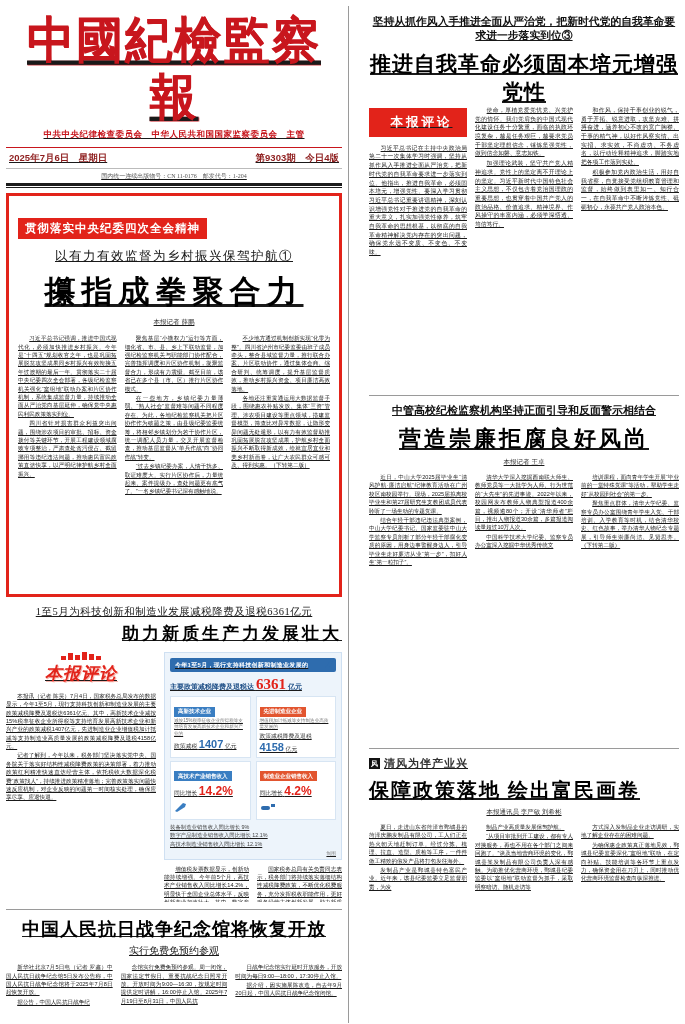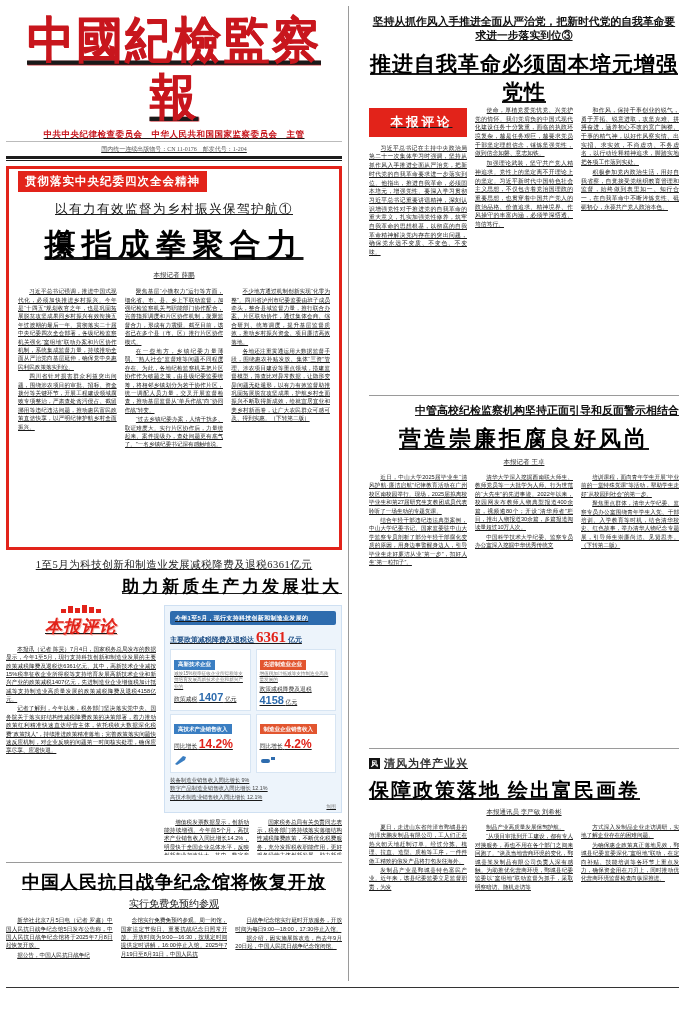--- a/index.html
+++ b/index.html
@@ -30,21 +30,21 @@
   .m-rule { border-top:3px solid #1c1c1c; border-bottom:1px solid #1c1c1c; height:5px; }
 
   
   .cols { display:flex; gap:8px; }
   .col { flex:1; font-size:5.6px; line-height:1.5; text-align:justify; color:#222; overflow:hidden; }
   .para { text-indent:2em; margin-bottom:1px; }
   .byline { text-align:center; font-size:6.5px; color:#333; }
   .hrule { border-top:1px solid #9a9a9a; margin:7px 0; }
 
   
-  .lead { border:3px solid #e2231a; margin-top:5px; padding:2px 9px 8px; }
+  .lead { border:3px solid #e2231a; margin-top:5px; padding:22px 9px 8px; }
   .lead-kicker { display:inline-block; background:#e2231a; color:#fff; font-weight:bold; font-size:11.5px; padding:3px 7px; letter-spacing:1px; }
   .lead-series { text-align:center; font-size:12.5px; letter-spacing:1.5px; margin-top:9px; color:#111; }
   .lead-headline { text-align:center; font-weight:bold; font-size:31px; letter-spacing:6px; margin:6px 0 5px; color:#000; }
   .lead-byline { margin-bottom:7px; }
   .lead .col { height:252px; }
 
   
   .sec-kicker { text-align:center; font-family:"Liberation Serif", serif; font-size:10.5px; margin:8px 0 3px; color:#222; letter-spacing:0.5px; }
   .sec-headline { text-align:right; font-family:"Liberation Serif", serif; font-weight:bold; font-size:17px; letter-spacing:3px; color:#000; }
   .tax-body { display:flex; gap:8px; margin-top:7px; height:250px; }
@@ -76,21 +76,21 @@
   .mus-sub { text-align:center; font-family:"Liberation Serif", serif; font-size:10px; margin:3px 0 5px; color:#222; }
   .mus-cols .col { height:60px; }
 
   
   .com-kicker { font-family:"Liberation Serif", serif; font-weight:bold; font-size:10.8px; text-align:center; margin-top:9px; color:#111; }
   .com-headline { font-family:"Liberation Serif", serif; font-weight:bold; font-size:21px; text-align:center; letter-spacing:1px; margin:7px 0 0; color:#000; }
   .com-badge { background:#e2231a; color:#fff; font-weight:bold; font-size:12.5px; text-align:center; width:105px; padding:5px 0; letter-spacing:3px; margin:2px 0 7px; }
   .serifbody .col { font-family:"Liberation Serif", serif; font-size:5.8px; }
   .com-cols .col { height:282px; }
 
-  .cam-kicker { font-weight:bold; font-size:11px; text-align:right; margin-top:2px; color:#111; }
+  .cam-kicker { font-weight:bold; font-size:11px; text-align:center; margin-top:2px; color:#111; }
   .cam-headline { font-family:"Liberation Serif", serif; font-weight:bold; font-size:22px; text-align:center; letter-spacing:3px; margin:6px 0 4px; color:#000; }
   .cam-cols { margin-top:6px; } .cam-cols .col { height:268px; }
 
   .ind-kickerrow { display:flex; align-items:center; gap:4px; margin-top:2px; }
   .ind-seal { width:11px; height:11px; background:#111; color:#fff; font-size:7px; font-weight:bold; display:flex; align-items:center; justify-content:center; }
   .ind-kicker { font-family:"Liberation Serif", serif; font-weight:bold; font-size:11px; color:#333; letter-spacing:1px; }
   .ind-headline { font-family:"Liberation Serif", serif; font-weight:bold; font-size:20px; letter-spacing:2px; margin:6px 0 4px; color:#000; }
   .ind-cols { margin-top:6px; } .ind-cols .col { height:158px; }
 
   
@@ -100,20 +100,24 @@
 <body>
 
 <div class="page">
   <div class="main">
 
     <div class="half-left">
 
       <header>
         <div class="m-title">中國紀檢監察報</div>
         <div class="m-org">中共中央纪律检查委员会　中华人民共和国国家监察委员会　主管</div>
+        <div class="m-daterow">
+          <span>2025年7月6日　星期日</span>
+          <span>第9303期　今日4版</span>
+        </div>
         <div class="m-code">国内统一连续出版物号：CN 11-0176　邮发代号：1-204</div>
         <div class="m-rule"></div>
       </header>
 
       <section class="lead">
         <span class="lead-kicker">贯彻落实中央纪委四次全会精神</span>
         <div class="lead-series">以有力有效监督为乡村振兴保驾护航①</div>
         <h1 class="lead-headline">攥指成拳聚合力</h1>
         <div class="byline lead-byline">本报记者 薛鹏</div>
         <div class="cols">

